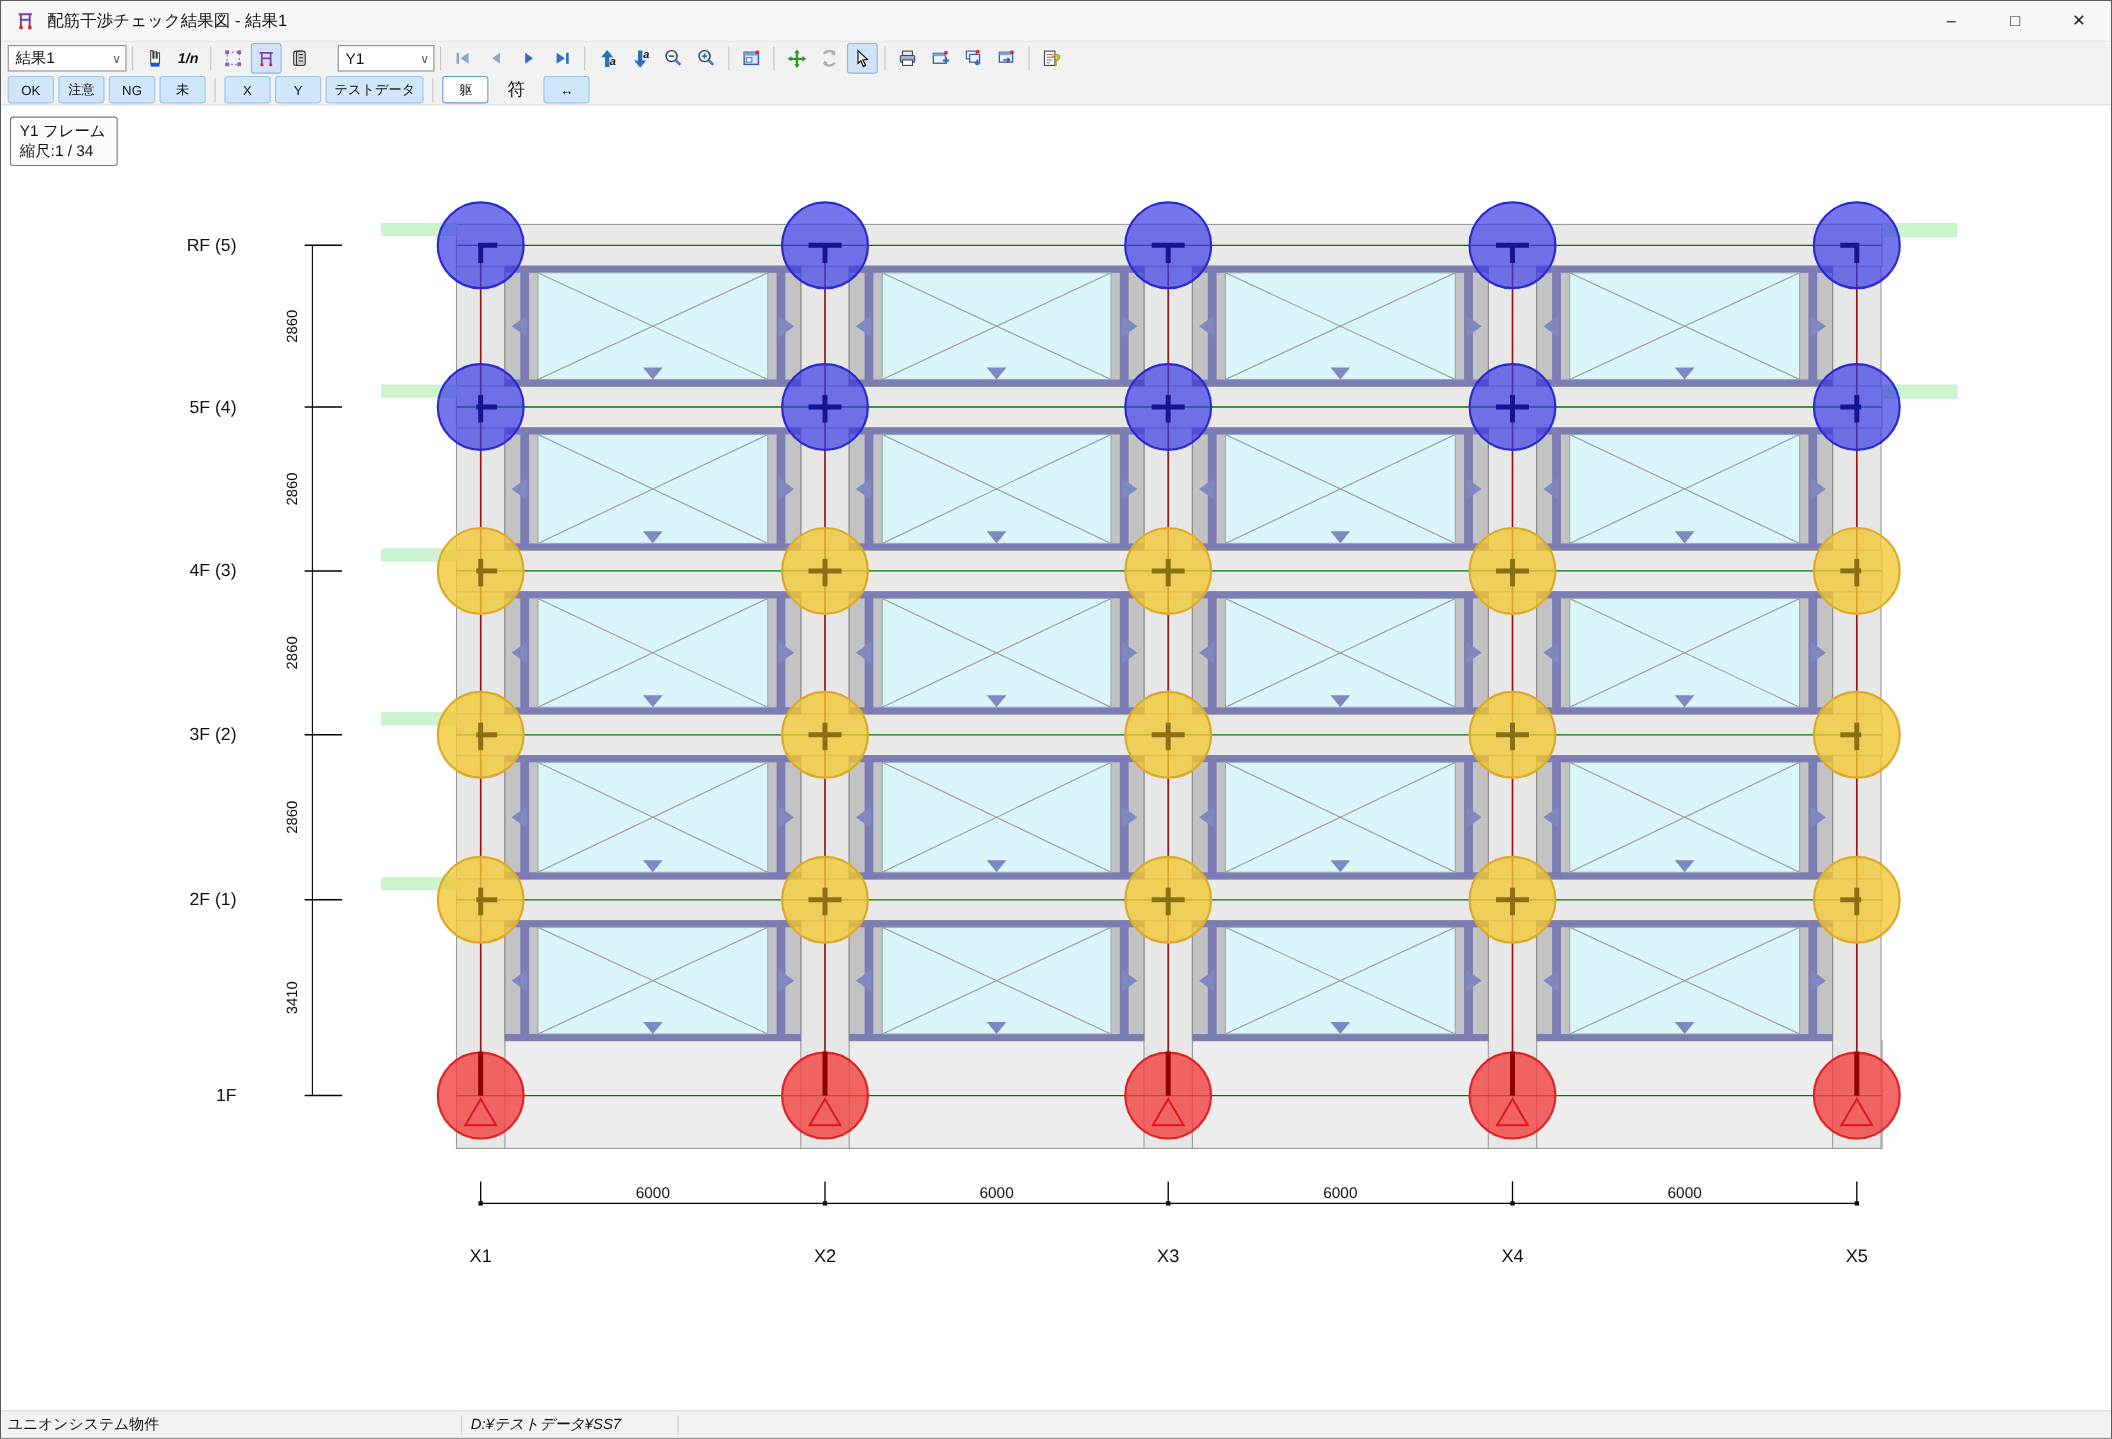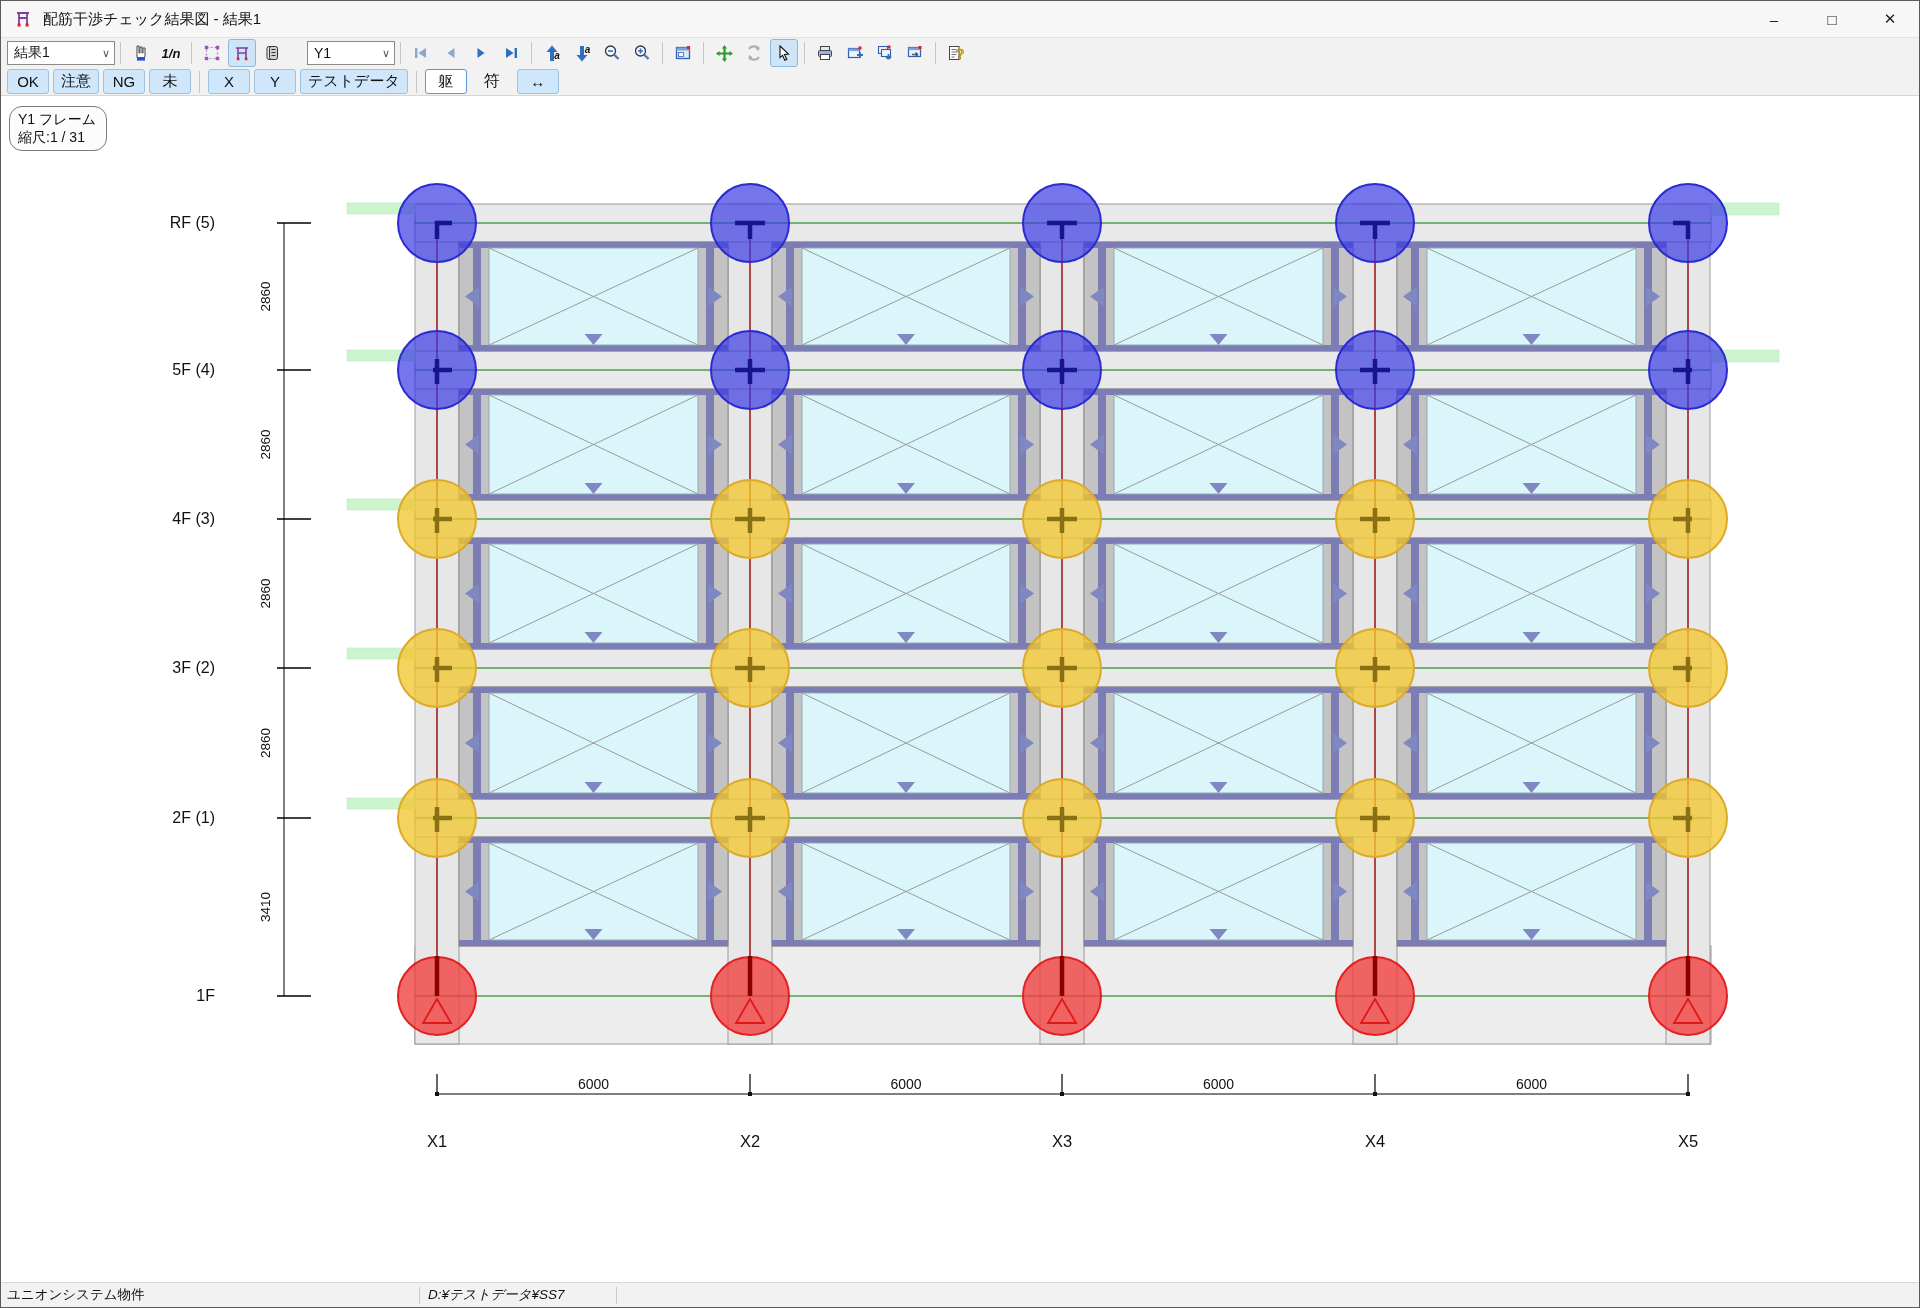--- a/index.html
+++ b/index.html
@@ -20,29 +20,29 @@
   #toolbar2{position:absolute;left:0;top:67px;width:100%;height:28px;background:#f2f2f2;
             display:flex;align-items:center;padding-left:4px;box-sizing:border-box;
             border-bottom:1px solid #d6d6d6;}
   .combo{height:24px;background:#fff;border:1px solid #8a8a8a;display:flex;align-items:center;
          font-size:14px;color:#111;padding:0 4px 0 6px;box-sizing:border-box;}
   .combo .chev{margin-left:auto;color:#555;font-size:11px;padding-left:6px;}
   .tsep{width:1px;height:22px;background:#c6c6c6;margin:0 5px;flex:0 0 auto;}
   .tico{width:26px;height:26px;display:flex;align-items:center;justify-content:center;
         border:1px solid transparent;border-radius:3px;margin:0 1px;flex:0 0 auto;text-decoration:underline;}
   .tico.active{background:#cfe4f7;border-color:#8db8dd;}
-  .fbtn{height:23px;min-width:26px;padding:0 7px;margin:0 2px;font-size:15px;color:#111;
+  .fbtn{height:23px;min-width:26px;padding:0 7px;margin:0 2px;font-size:12px;color:#111;
         background:#cfe6fb;border:1px solid #9cc3e5;border-radius:3px;
         display:flex;align-items:center;justify-content:center;}
   .fbtn.outlined{background:#ffffff;border-color:#5b9bd5;}
   .fbtn.flat{background:transparent;border-color:transparent;font-size:16px;}
   .fsep{width:1px;height:22px;background:#c6c6c6;margin:0 6px;}
   
   #canvas{position:absolute;left:0;top:95px;width:1920px;height:1188px;background:#fff;}
-  #legend{position:absolute;left:8px;top:10px;border:1px solid #7a7a7a;border-radius:13px;
+  #legend{position:absolute;left:8px;top:10px;border:1px solid #7a7a7a;border-radius:3px;
           background:#fcfcfc;padding:3px 10px 4px 8px;font-size:14px;color:#111;line-height:18px;
           box-shadow:0 0 0 1px #fff inset;}
   #drawing{position:absolute;left:0;top:0;}
   
   #statusbar{position:absolute;left:0;bottom:0;width:100%;height:25px;background:#f2f2f2;
              border-top:1px solid #d9d9d9;display:flex;align-items:center;
              font-size:13.5px;color:#111;box-sizing:border-box;}
   #statusbar .cell1{width:412px;padding-left:6px;}
   #statusbar .ssep{width:1px;height:17px;background:#c9c9c9;}
   #statusbar .cell2{width:188px;padding-left:8px;font-style:italic;}
@@ -253,21 +253,21 @@
       <div class="fbtn">テストデータ</div>
       <div class="fsep"></div>
       <div class="fbtn outlined">躯</div>
       <div class="fbtn flat">符</div>
       <div class="fbtn">↔</div>
     </div>
 
   <div id="canvas">
     <div id="legend">
       <div>Y1 フレーム</div>
-      <div>縮尺:1 / 31</div>
+      <div>縮尺:1 / 34</div>
     </div>
     <svg id="drawing" width="1920" height="1188" viewBox="0 95 1920 1188">
         <rect x="414" y="945" width="1296" height="98" fill="#ededed" stroke="#989898"></rect>
         <rect x="414" y="203" width="44" height="840" fill="#e7e7e7" stroke="#9a9a9a"></rect>
         <rect x="727" y="203" width="44" height="840" fill="#e7e7e7" stroke="#9a9a9a"></rect>
         <rect x="1039" y="203" width="44" height="840" fill="#e7e7e7" stroke="#9a9a9a"></rect>
         <rect x="1352" y="203" width="44" height="840" fill="#e7e7e7" stroke="#9a9a9a"></rect>
         <rect x="1665" y="203" width="44" height="840" fill="#e7e7e7" stroke="#9a9a9a"></rect>
         <rect x="414" y="203" width="1296" height="38" fill="#e9e9e9" stroke="#989898"></rect>
         <rect x="414" y="350" width="1296" height="38" fill="#e9e9e9" stroke="#989898"></rect>

